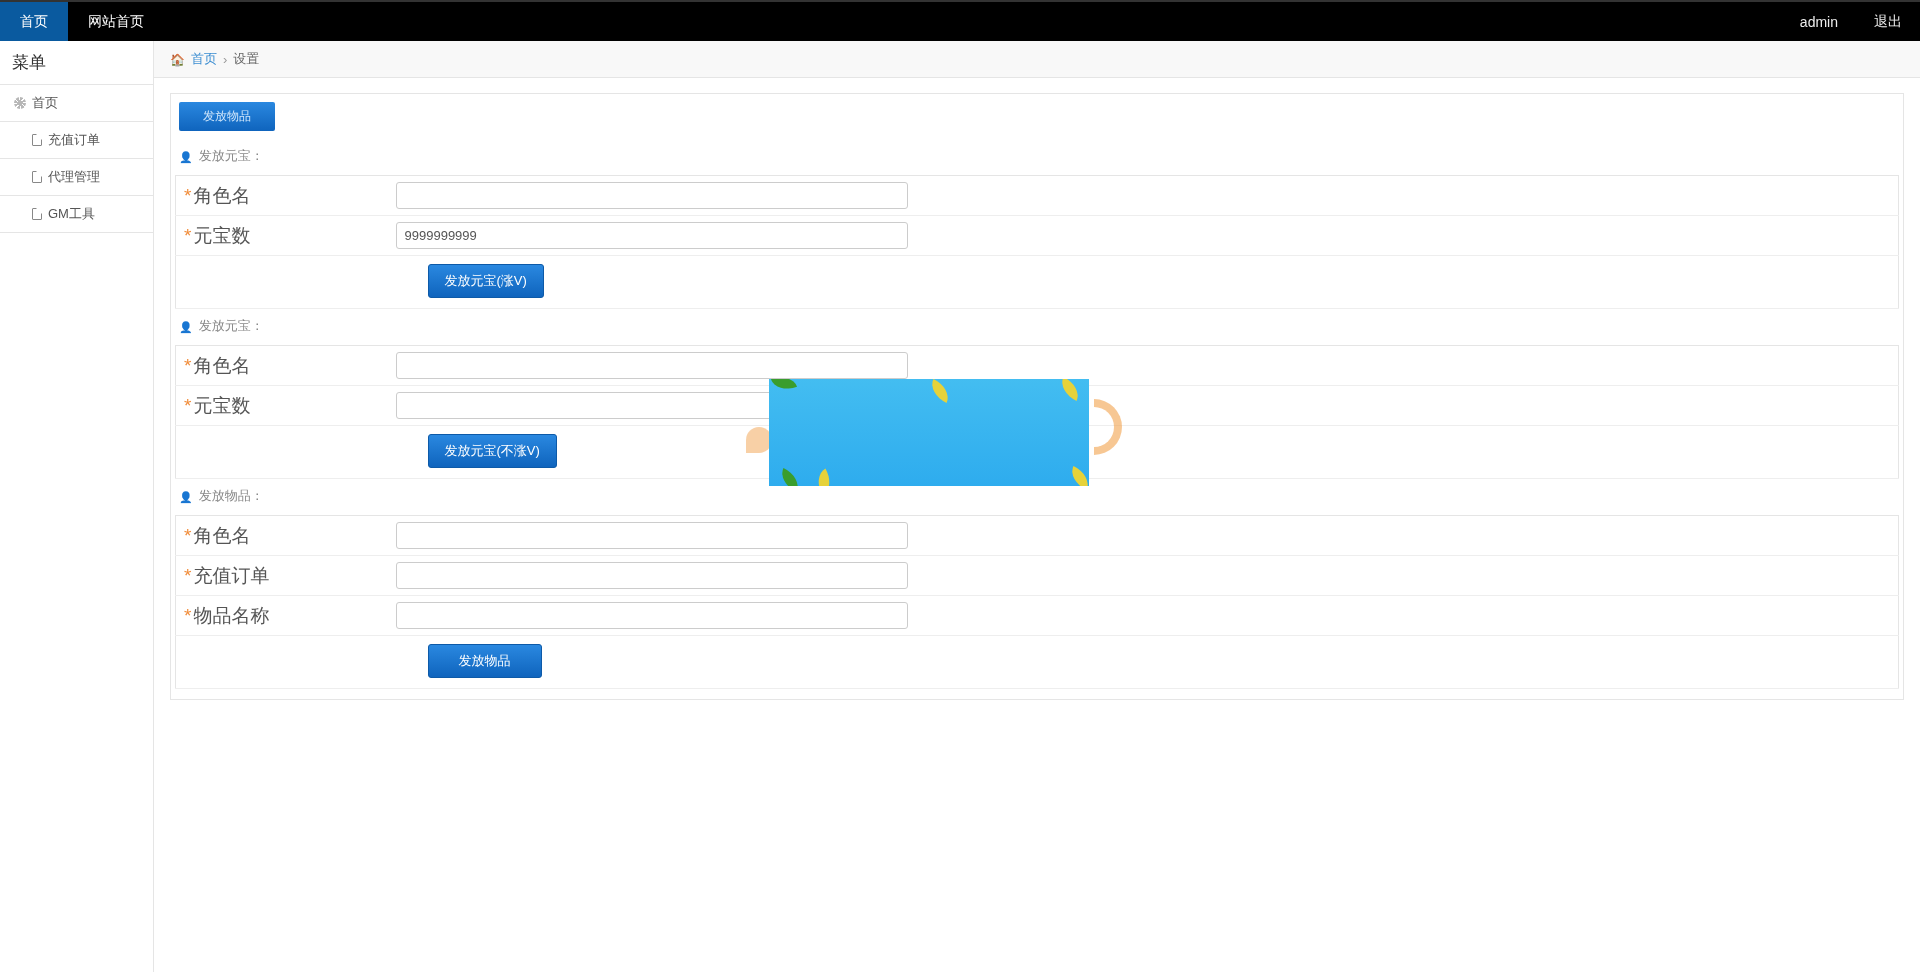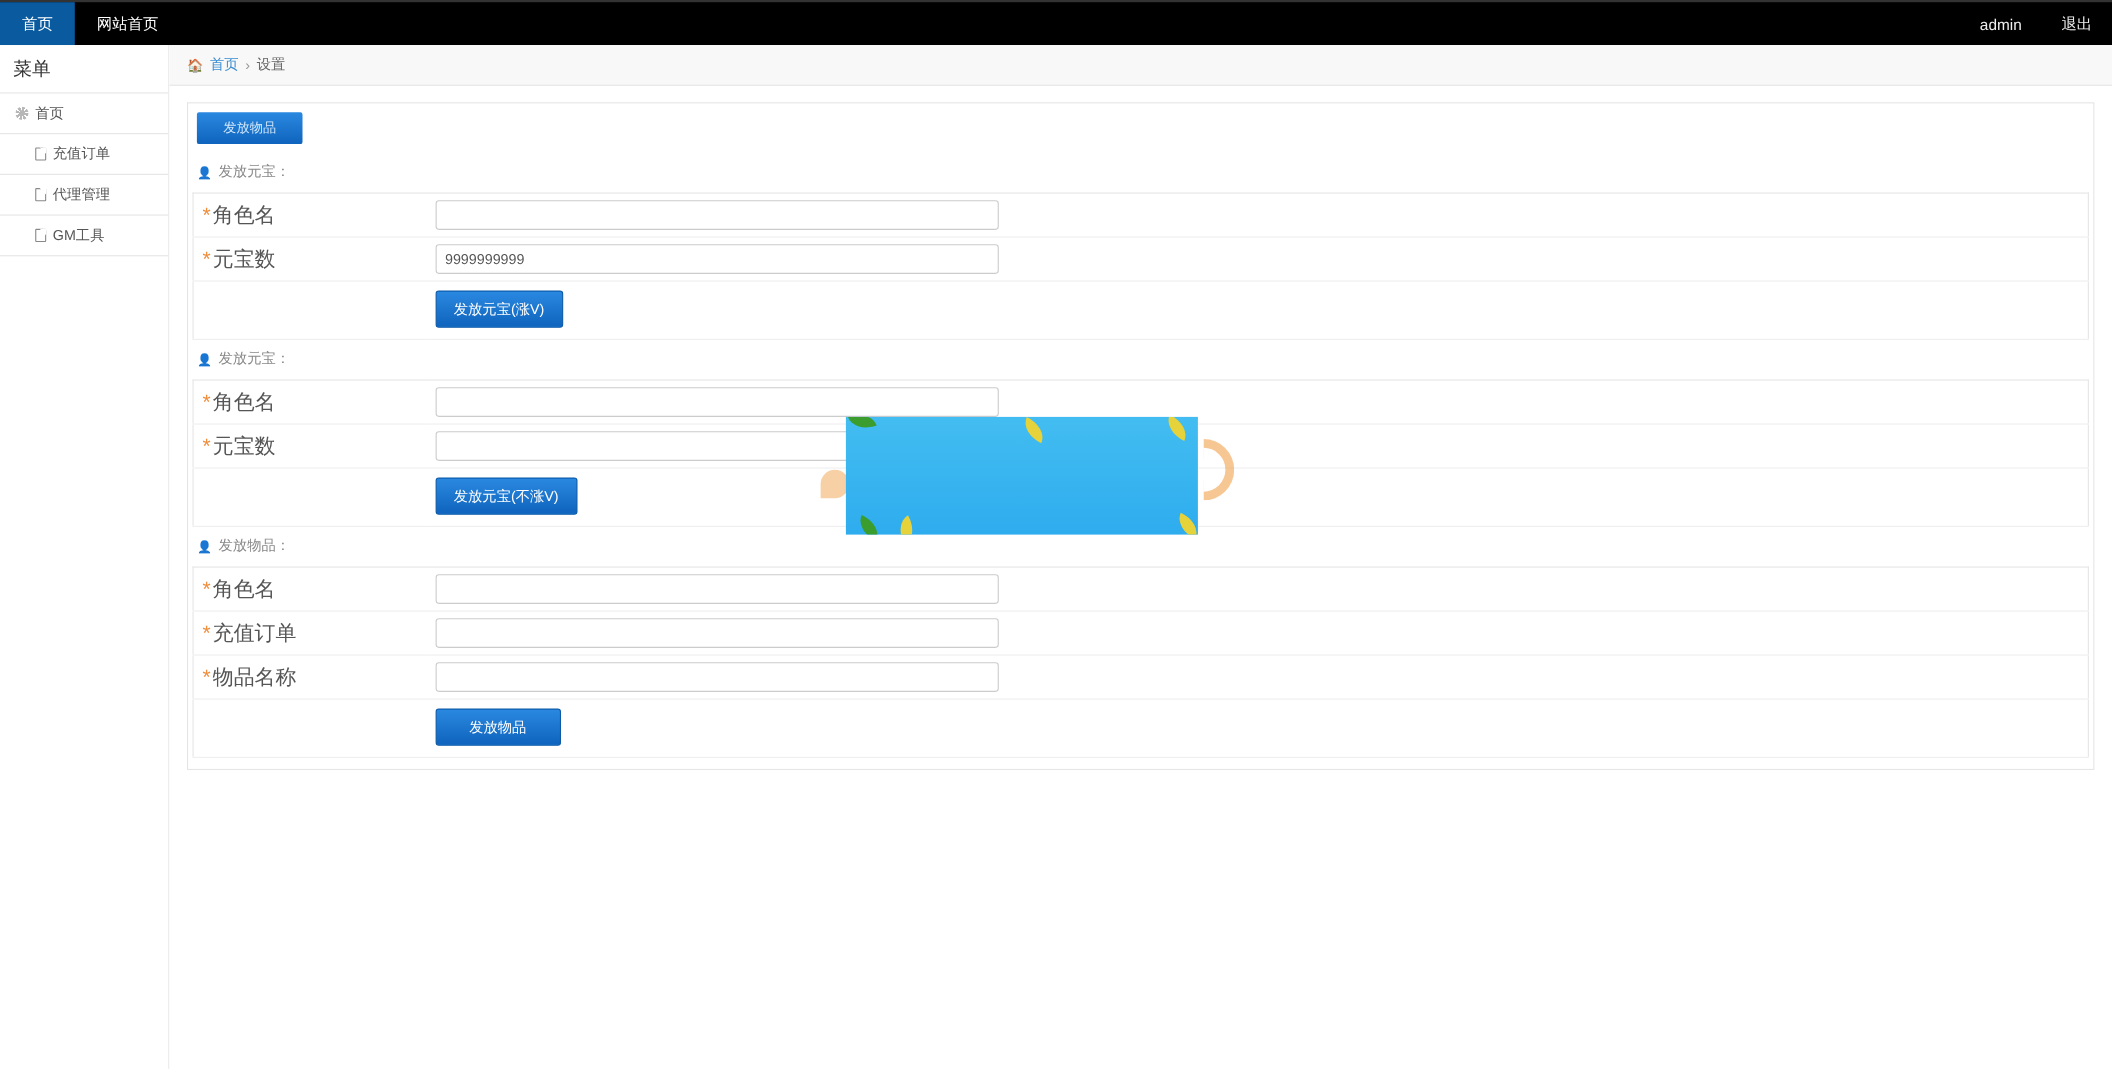--- a/index.html
+++ b/index.html
@@ -130,20 +130,21 @@
       cursor: pointer;
       color: #fff;
       font-size: 13px;
       padding: 7px 16px;
       border-radius: 3px;
       font-family: inherit;
     }
     .btn-blue {
       background: linear-gradient(#2a88e0, #0f64bd);
       border: 1px solid #0d5aa8;
+      margin-left: 32px;
     }
     .btn-switch {
       background: linear-gradient(#2a88e0, #0f64bd);
       color: #cfe6fb;
       margin: 0 0 8px 4px;
       padding: 6px 24px;
       border-radius: 2px;
       font-size: 12px;
     }
 

